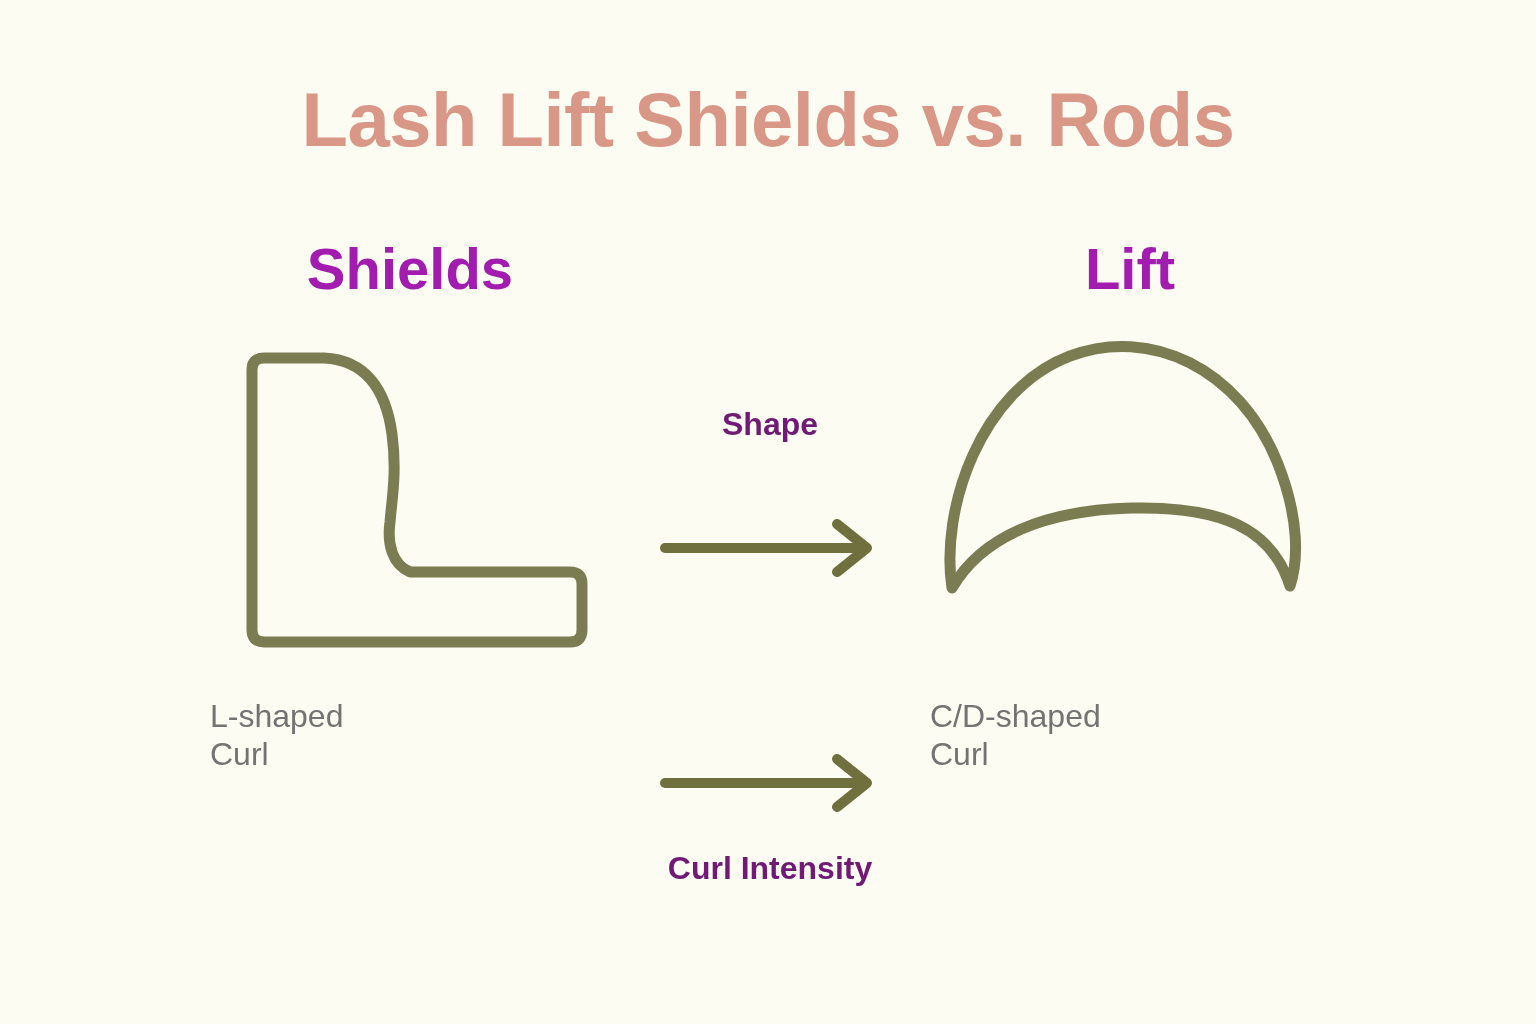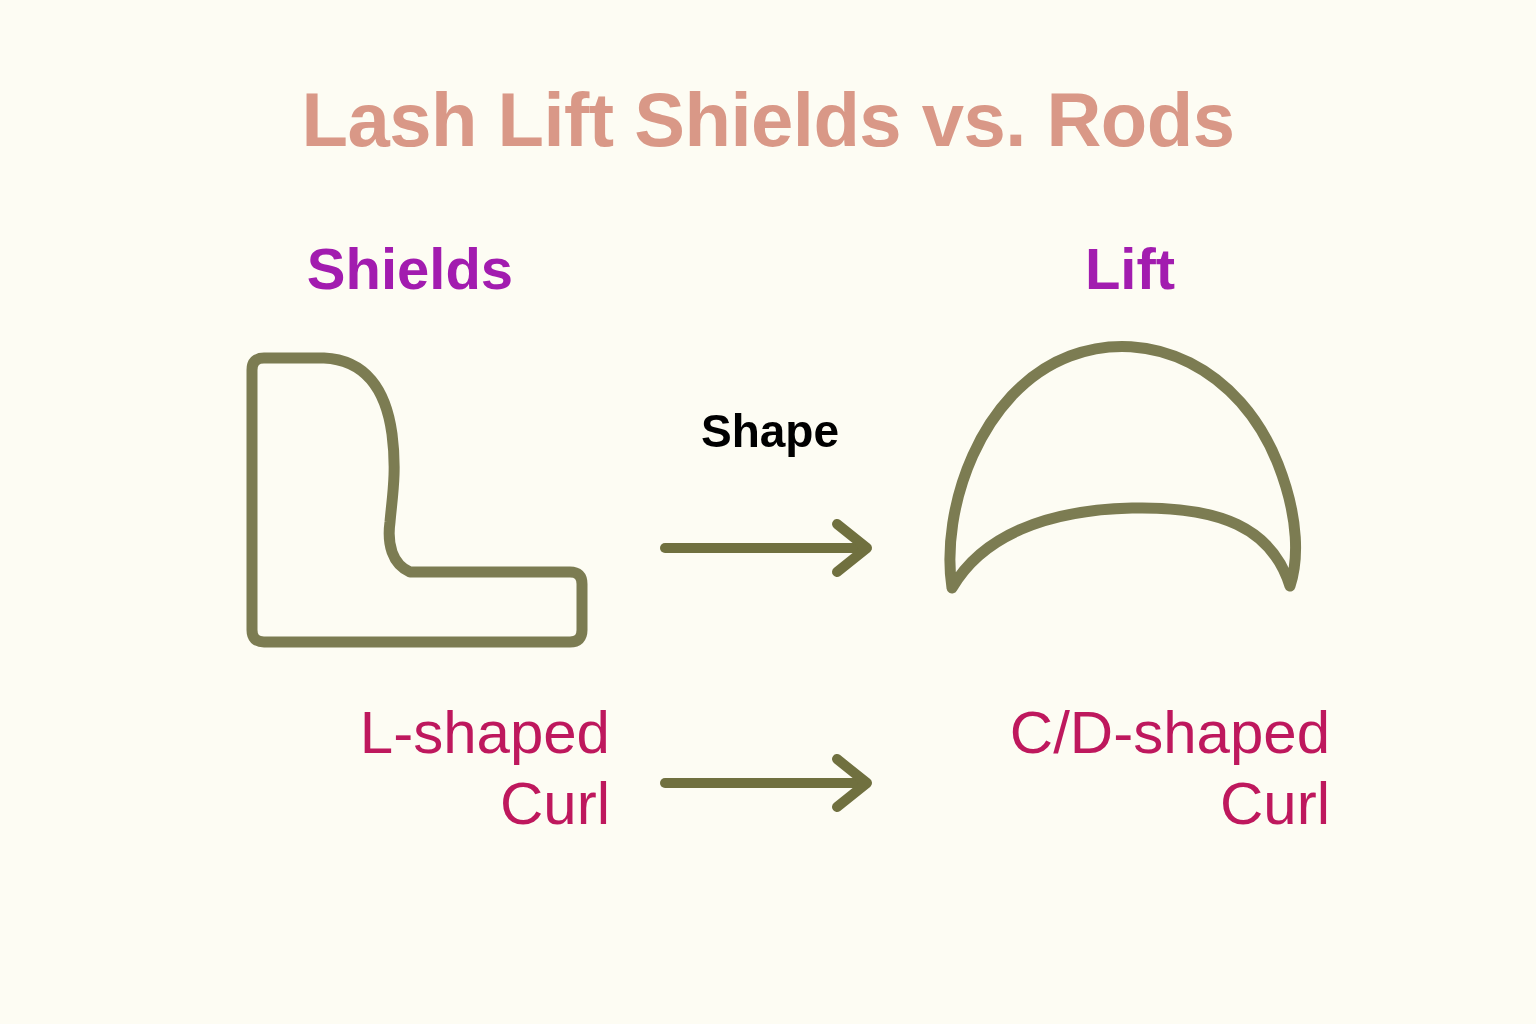--- a/index.html
+++ b/index.html
@@ -55,46 +55,46 @@
     position: absolute;
   }
   .shape-figure.shield { left: 240px; top: 330px; width: 360px; height: 340px; }
   .shape-figure.rod    { left: 920px; top: 330px; width: 400px; height: 290px; }
   .shape-figure svg { display: block; width: 100%; height: 100%; overflow: visible; }
 
   
   .mid-label {
     position: absolute;
     text-align: center;
-    font-size: 46px;
+    font-size: 32px;
     font-weight: bold;
-    color: #000000;
+    color: #701a75;
     line-height: 1.0;
     white-space: nowrap;
   }
   .mid-label.shape       { left: 570px; top: 408px; width: 400px; }
   .mid-label.suitability { left: 570px; top: 648px; width: 400px; }
   .mid-label.intensity   { left: 520px; top: 852px; width: 500px; }
 
   
   .arrow {
     position: absolute;
     width: 230px;
     height: 60px;
   }
   .arrow.one { left: 655px; top: 518px; }
   .arrow.two { left: 655px; top: 753px; }
   .arrow svg { display: block; width: 100%; height: 100%; overflow: visible; }
 
   
   .caption {
     position: absolute;
-    text-align: right;
-    font-size: 60px;
-    color: #be185d;
+    text-align: left;
+    font-size: 32px;
+    color: #737373;
     line-height: 1.18;
     white-space: nowrap;
   }
   .caption .line { display: block; }
   .caption.left  { left: 210px; top: 698px; width: 400px; }
   .caption.right { left: 930px; top: 698px; width: 400px; }
 </style>
 </head>
 <body>
 
@@ -145,20 +145,21 @@
   </div>
 
 
   <div class="arrow two">
     <svg viewBox="0 0 230 60" xmlns="http://www.w3.org/2000/svg" aria-hidden="true">
       <line x1="10" y1="30" x2="204" y2="30" stroke="#70703f" stroke-width="10" stroke-linecap="round"></line>
       <polyline points="182,6 212,30 182,54" fill="none" stroke="#70703f" stroke-width="10" stroke-linecap="round" stroke-linejoin="round"></polyline>
     </svg>
   </div>
 
+  <div class="mid-label intensity">Curl Intensity</div>
 
   <div class="caption left">
     <span class="line">L-shaped</span>
     <span class="line">Curl</span>
   </div>
 
   <div class="caption right">
     <span class="line">C/D-shaped</span>
     <span class="line">Curl</span>
   </div>

